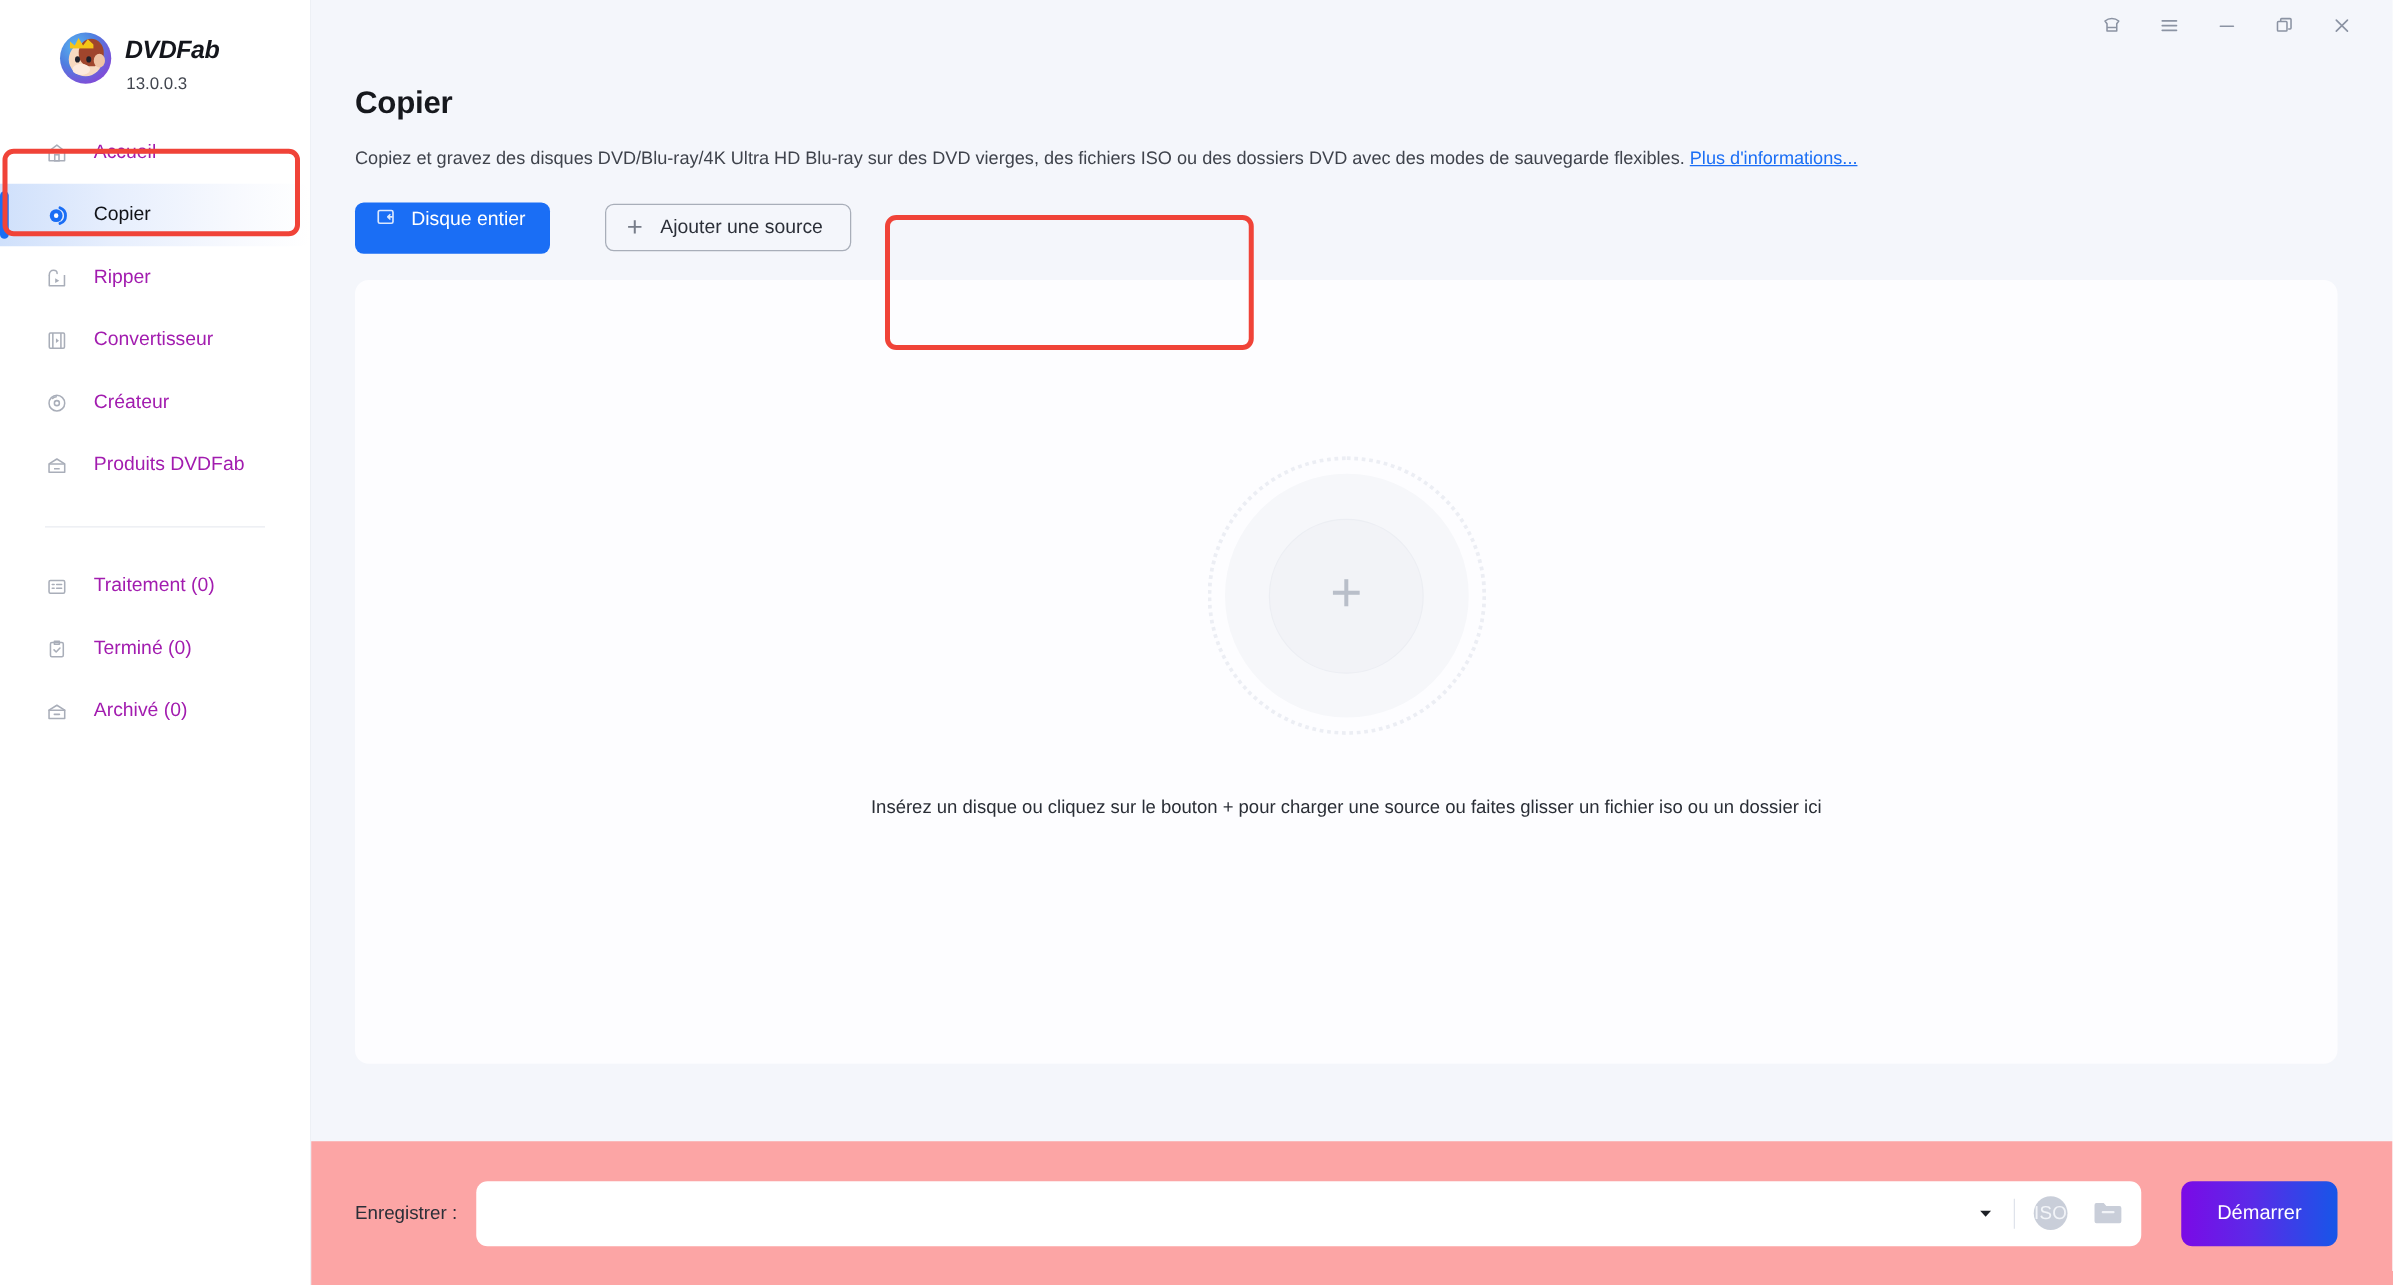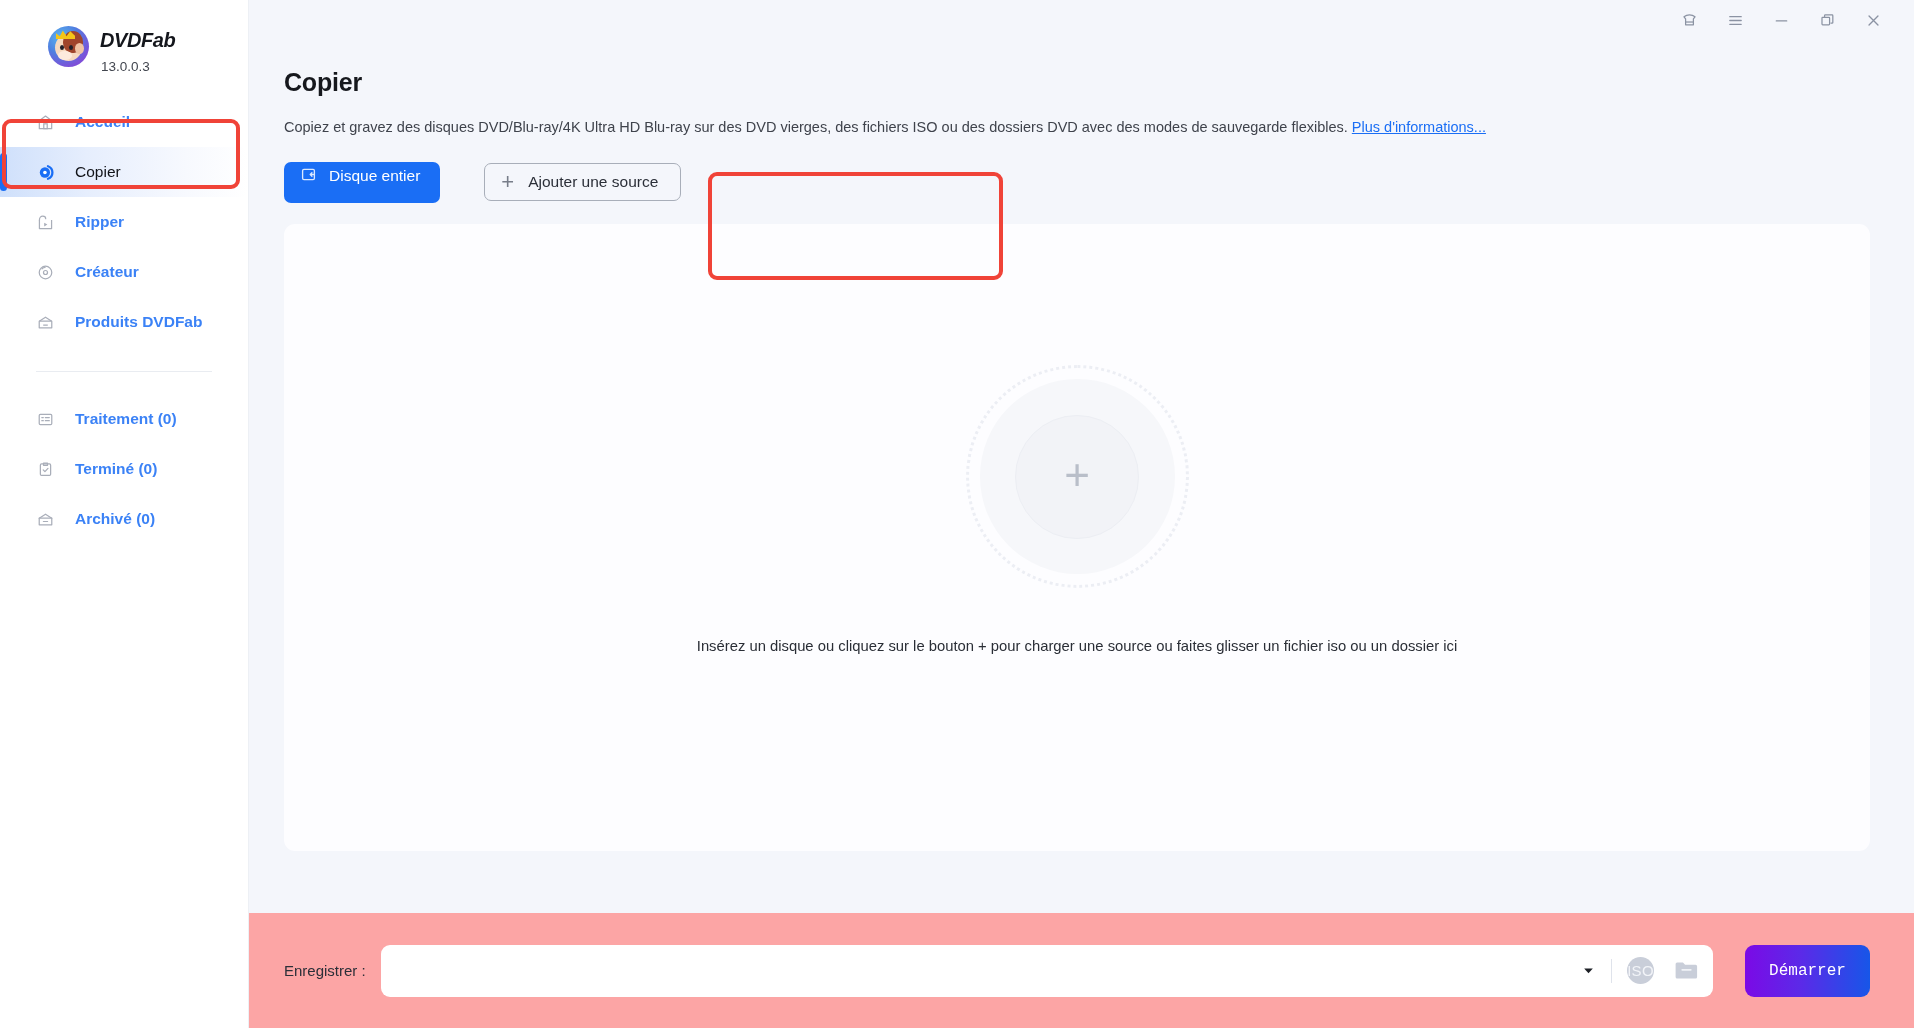--- a/index.html
+++ b/index.html
@@ -100,23 +100,22 @@
 
   .nav { margin-top: 23px; }
   .nav-item {
     display: flex;
     align-items: center;
     height: 50px;
     padding-left: 36px;
     gap: 20px;
     cursor: pointer;
     position: relative;
-    color: #3b82f6;
+    color: #a21caf;
     font-size: 15.5px;
-    font-weight: bold;
   }
   .nav-item .nav-icon {
     width: 19px; height: 19px;
     display: flex; align-items: center; justify-content: center;
     flex: 0 0 19px;
   }
   .nav-item .nav-icon svg { display: block; }
   .nav-item.active {
     background: linear-gradient(90deg, #cfe0fb 0%, #e6eefd 35%, #f7f9fe 75%, #ffffff 100%);
     border-radius: 0 8px 8px 0;
@@ -342,21 +341,21 @@
     display: flex; align-items: center;
   }
   .btn-start {
     margin-left: 32px;
     width: 125px; height: 52px;
     border: none;
     border-radius: 9px;
     background: linear-gradient(90deg, #7b0ae6 0%, #5b2ae8 45%, #1756e8 100%);
     color: #fff;
     font-size: 16px;
-    font-family: Liberation Mono, monospace;
+    font-family: Liberation Sans, sans-serif;
     cursor: pointer;
     flex: 0 0 125px;
   }
 
   
   .annot {
     position: absolute;
     border: 4px solid #f04338;
     border-radius: 9px;
     pointer-events: none;
@@ -415,20 +414,30 @@
         <span class="nav-icon">
           <svg width="19" height="19" viewBox="0 0 20 20" fill="none" stroke="#a9aeb9" stroke-width="1.3">
             <path d="M3.6 7.4v9h12.8v-9" stroke-linejoin="round"></path>
             <path d="M3.6 7.4c0-2.6 1.6-4 3.6-4s3 1.2 3 2.6" stroke-linecap="round"></path>
             <path d="M8.6 10.2l3.4 2-3.4 2z" fill="#a9aeb9" stroke="none"></path>
           </svg>
         </span>
         <span>Ripper</span>
       </div>
 
+      <div class="nav-item">
+        <span class="nav-icon">
+          <svg width="19" height="19" viewBox="0 0 20 20" fill="none" stroke="#a9aeb9" stroke-width="1.3">
+            <rect x="3.6" y="3.6" width="12.8" height="12.8" rx="1"></rect>
+            <path d="M6.6 3.6v12.8M13.4 3.6v12.8"></path>
+            <path d="M9.2 8.1l2.6 1.9-2.6 1.9z" fill="#a9aeb9" stroke="none"></path>
+          </svg>
+        </span>
+        <span>Convertisseur</span>
+      </div>
 
       <div class="nav-item">
         <span class="nav-icon">
           <svg width="19" height="19" viewBox="0 0 20 20" fill="none" stroke="#a9aeb9" stroke-width="1.3">
             <circle cx="10" cy="10" r="6.6"></circle>
             <circle cx="10" cy="10" r="2.1"></circle>
             <path d="M6.4 6.1a5.3 5.3 0 0 1 3.1-1.4" stroke-linecap="round"></path>
           </svg>
         </span>
         <span>Créateur</span>

